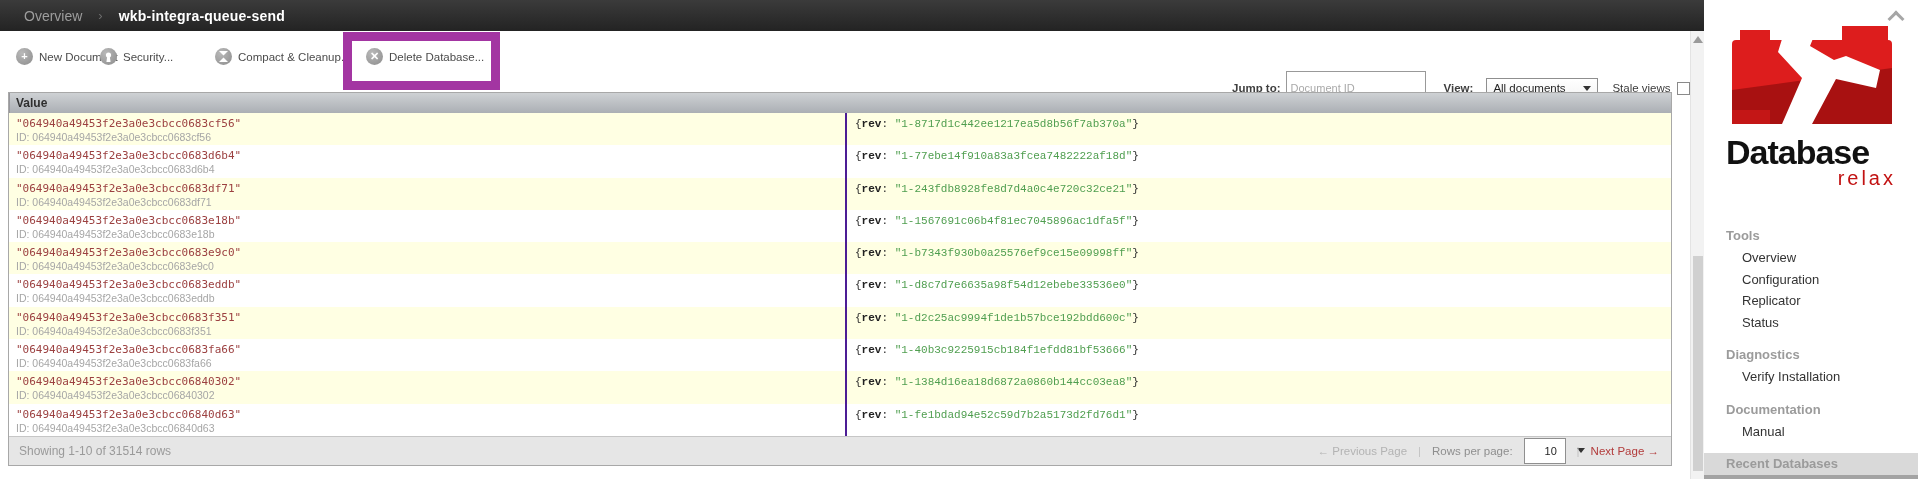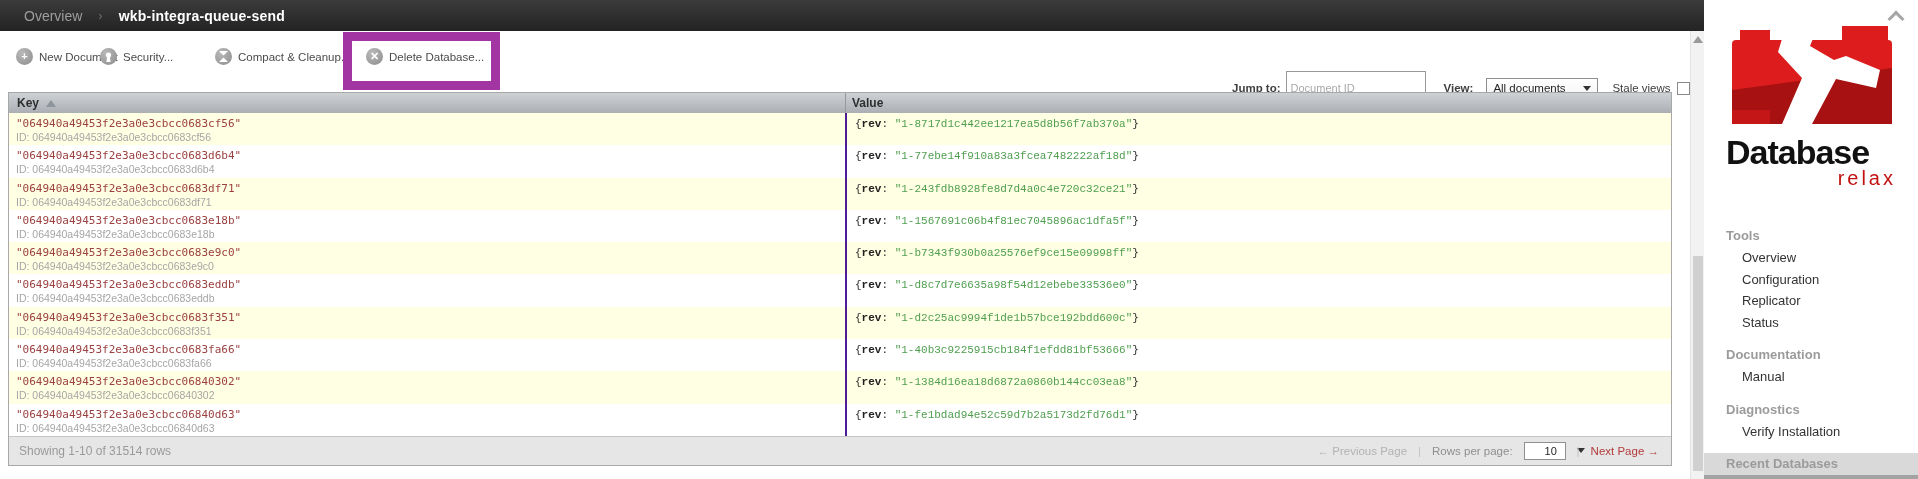--- a/index.html
+++ b/index.html
@@ -67,21 +67,21 @@
   .rev-label  { font-weight:bold; color:#222; }
   .rev-string { color:#4f9e4f; }
 
   .tfoot { display:flex; align-items:center; height:29px; background:#e6e6e6;
     border-top:1px solid #c6c6c6; font-size:12px; color:#9a9a9a; }
   .showing { padding-left:10px; }
   .pager { margin-left:auto; display:flex; align-items:center; gap:11px; padding-right:12px; font-size:11.5px; }
   .prev { color:#b3b3b3; }
   .psep { color:#c2c2c2; }
   .rpp-label { color:#8e8e8e; }
-  .rpp-select { width:38px; height:18px; border:1px solid #8f8f8f; background:#fff;
+  .rpp-select { width:38px; height:26px; border:1px solid #8f8f8f; background:#fff;
     display:flex; align-items:center; padding:0 20px; gap:20px; font-size:11px; color:#1f1f1f; cursor:pointer; }
   .rpp-select .sel-text { flex:1; }
   .next { color:#b23b3b; cursor:pointer; }
 
   
   .vscroll { position:absolute; left:1690px; top:31px; width:14px; height:448px;
     background:#f2f2f2; border-left:1px solid #e3e3e3; }
   .vs-up { position:absolute; top:5px; left:0; width:14px; text-align:center; }
   .vs-up .tri-up { margin:0 auto; width:0; height:0; border-left:5px solid transparent;
     border-right:5px solid transparent; border-bottom:7px solid #9a9a9a; }
@@ -155,24 +155,20 @@
           <span class="sel-text">All documents</span>
           <span class="caret"></span>
         </div>
         <span class="stale-label">Stale views</span>
         <div class="checkbox"></div>
       </div>
     </div>
 
     <div class="content">
       <div class="thead">
-        <div class="th-key">
-          <span>Key</span>
-          <span class="sort-arrow"></span>
-        </div>
         <div class="th-val">
           <span>Value</span>
         </div>
       </div>
 
       <div class="row odd">
         <div class="key-cell">
             <div class="doc-key">"064940a49453f2e3a0e3cbcc0683cf56"</div>
             <div class="doc-id">ID: 064940a49453f2e3a0e3cbcc0683cf56</div>
           </div>
@@ -284,26 +280,26 @@
 
     <div class="nav">
       <div class="nav-section">
         <div class="nav-title">Tools</div>
         <div class="nav-item">Overview</div>
         <div class="nav-item">Configuration</div>
         <div class="nav-item">Replicator</div>
         <div class="nav-item">Status</div>
       </div>
       <div class="nav-section">
+        <div class="nav-title">Diagnostics</div>
+        <div class="nav-item">Verify Installation</div>
+      </div>
+      <div class="nav-section">
         <div class="nav-title">Documentation</div>
         <div class="nav-item">Manual</div>
-      </div>
-      <div class="nav-section">
-        <div class="nav-title">Diagnostics</div>
-        <div class="nav-item">Verify Installation</div>
       </div>
       <div class="nav-section">
         <div class="nav-title banded">Recent Databases</div>
         <div class="nav-item selected">wkb-integra-queue-send</div>
       </div>
     </div>
   </div>
 
 </div>
 

